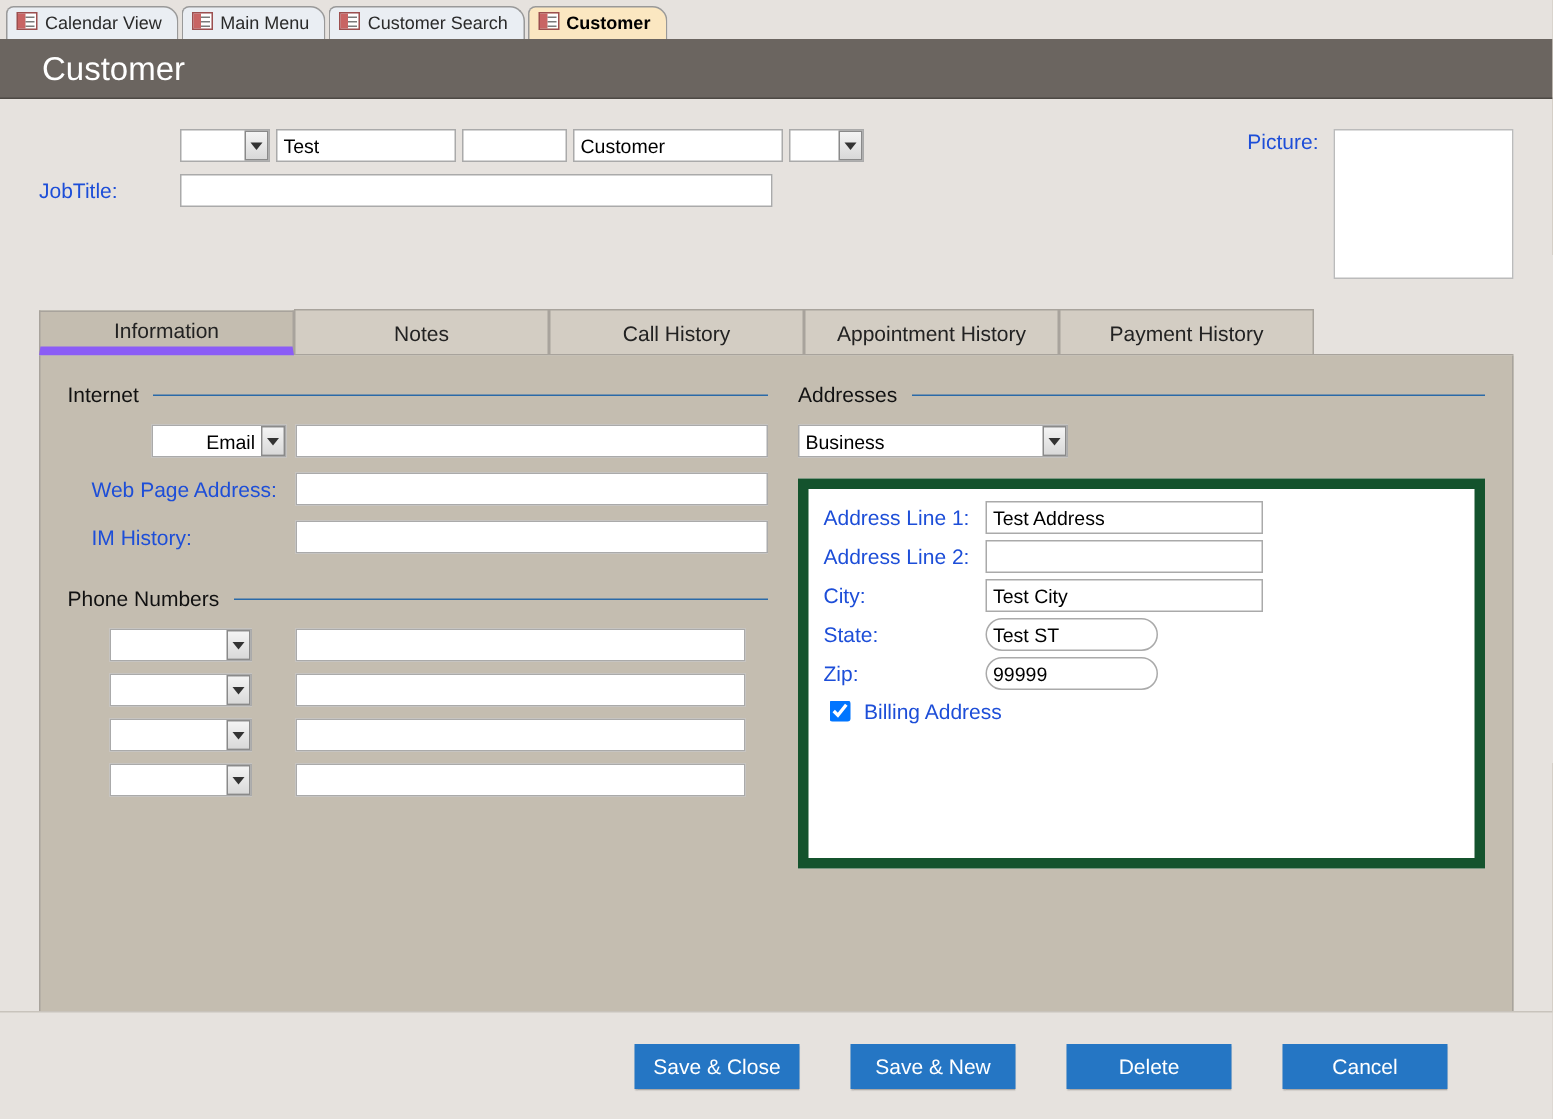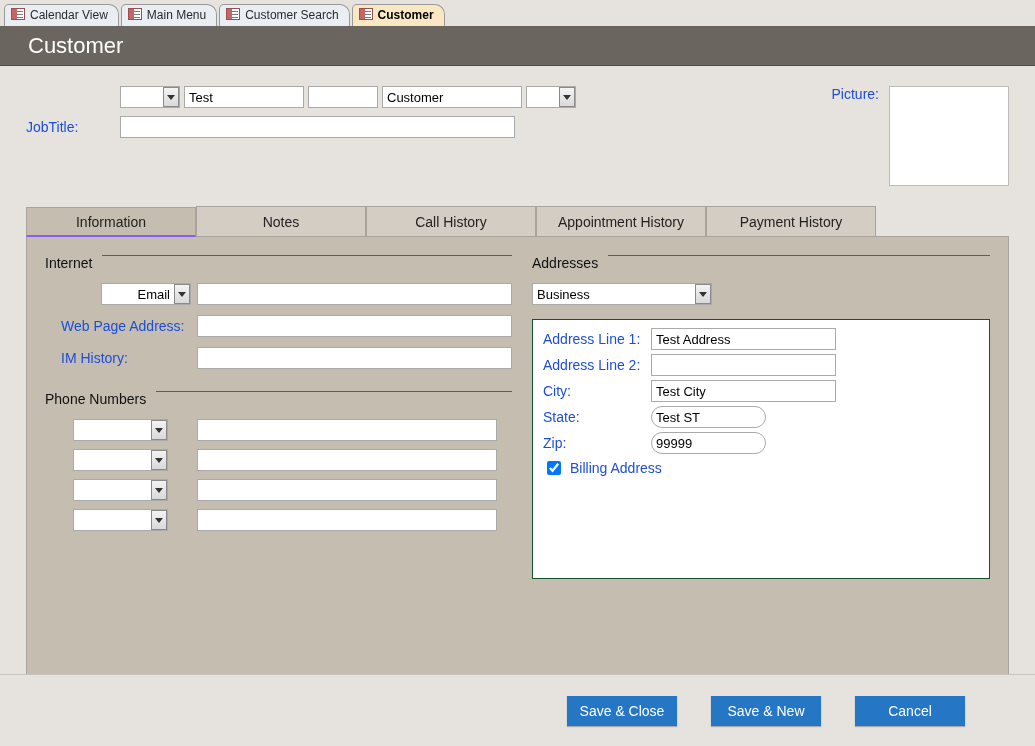--- a/index.html
+++ b/index.html
@@ -185,21 +185,21 @@
     border-bottom: none;
     background: #d3cdc3;
     font-size: 14px;
     color: #222;
     cursor: pointer;
   }
   .tabhead.active {
     background: #c4bdb0;
     position: relative;
     top: 1px;
-    border-bottom: 2px solid #8b5cf6;
+    border-bottom: 6px solid #8b5cf6;
   }
   .tabbody {
     background: #c4bdb0;
     border: 1px solid #a8a39c;
     border-top: none;
     height: 445px;
     padding: 18px 18px;
     position: relative;
   }
 
@@ -207,21 +207,21 @@
     display: flex;
     gap: 20px;
   }
   .col { flex: 1; }
 
   .fieldset {
     margin-bottom: 22px;
   }
   .fs-header {
     display: flex;
-    align-items: flex-start;
+    align-items: center;
     gap: 10px;
     margin-bottom: 12px;
   }
   .fs-title {
     font-size: 14px;
     color: #111;
     white-space: nowrap;
   }
   .fs-line {
     flex: 1;
@@ -247,21 +247,21 @@
     margin-left: 28px;
   }
 
   .addr-combo-wrap {
     width: 180px;
     margin-bottom: 14px;
   }
 
   .addr-panel {
     background: #fff;
-    border: 1px solid #14532d;
+    border: 7px solid #14532d;
     padding: 8px 10px;
     height: 260px;
   }
   .addr-row {
     display: grid;
     grid-template-columns: 104px 1fr;
     align-items: center;
     gap: 4px;
     margin-bottom: 4px;
   }
@@ -486,14 +486,15 @@
         </div>
       </div>
     </div>
   </div>
 
 </div>
 
 <div class="footer">
   <button class="btn">Save &amp; Close</button>
   <button class="btn">Save &amp; New</button>
+  <button class="btn">Delete</button>
   <button class="btn">Cancel</button>
 </div>
 
 </body></html>

